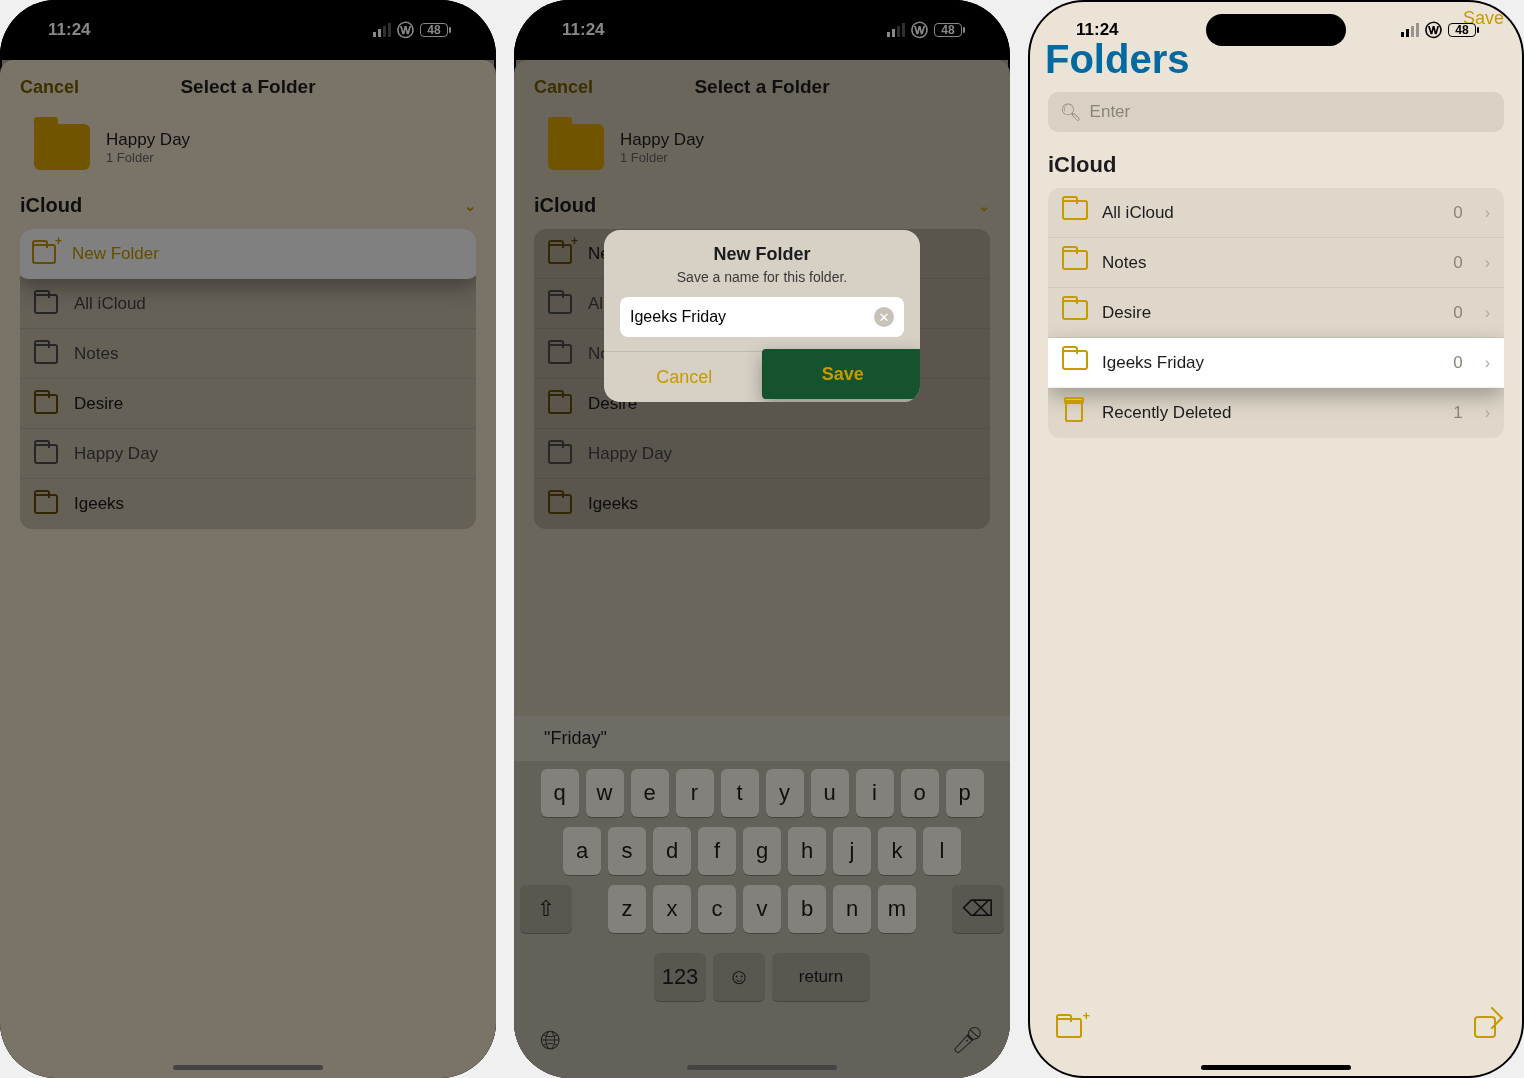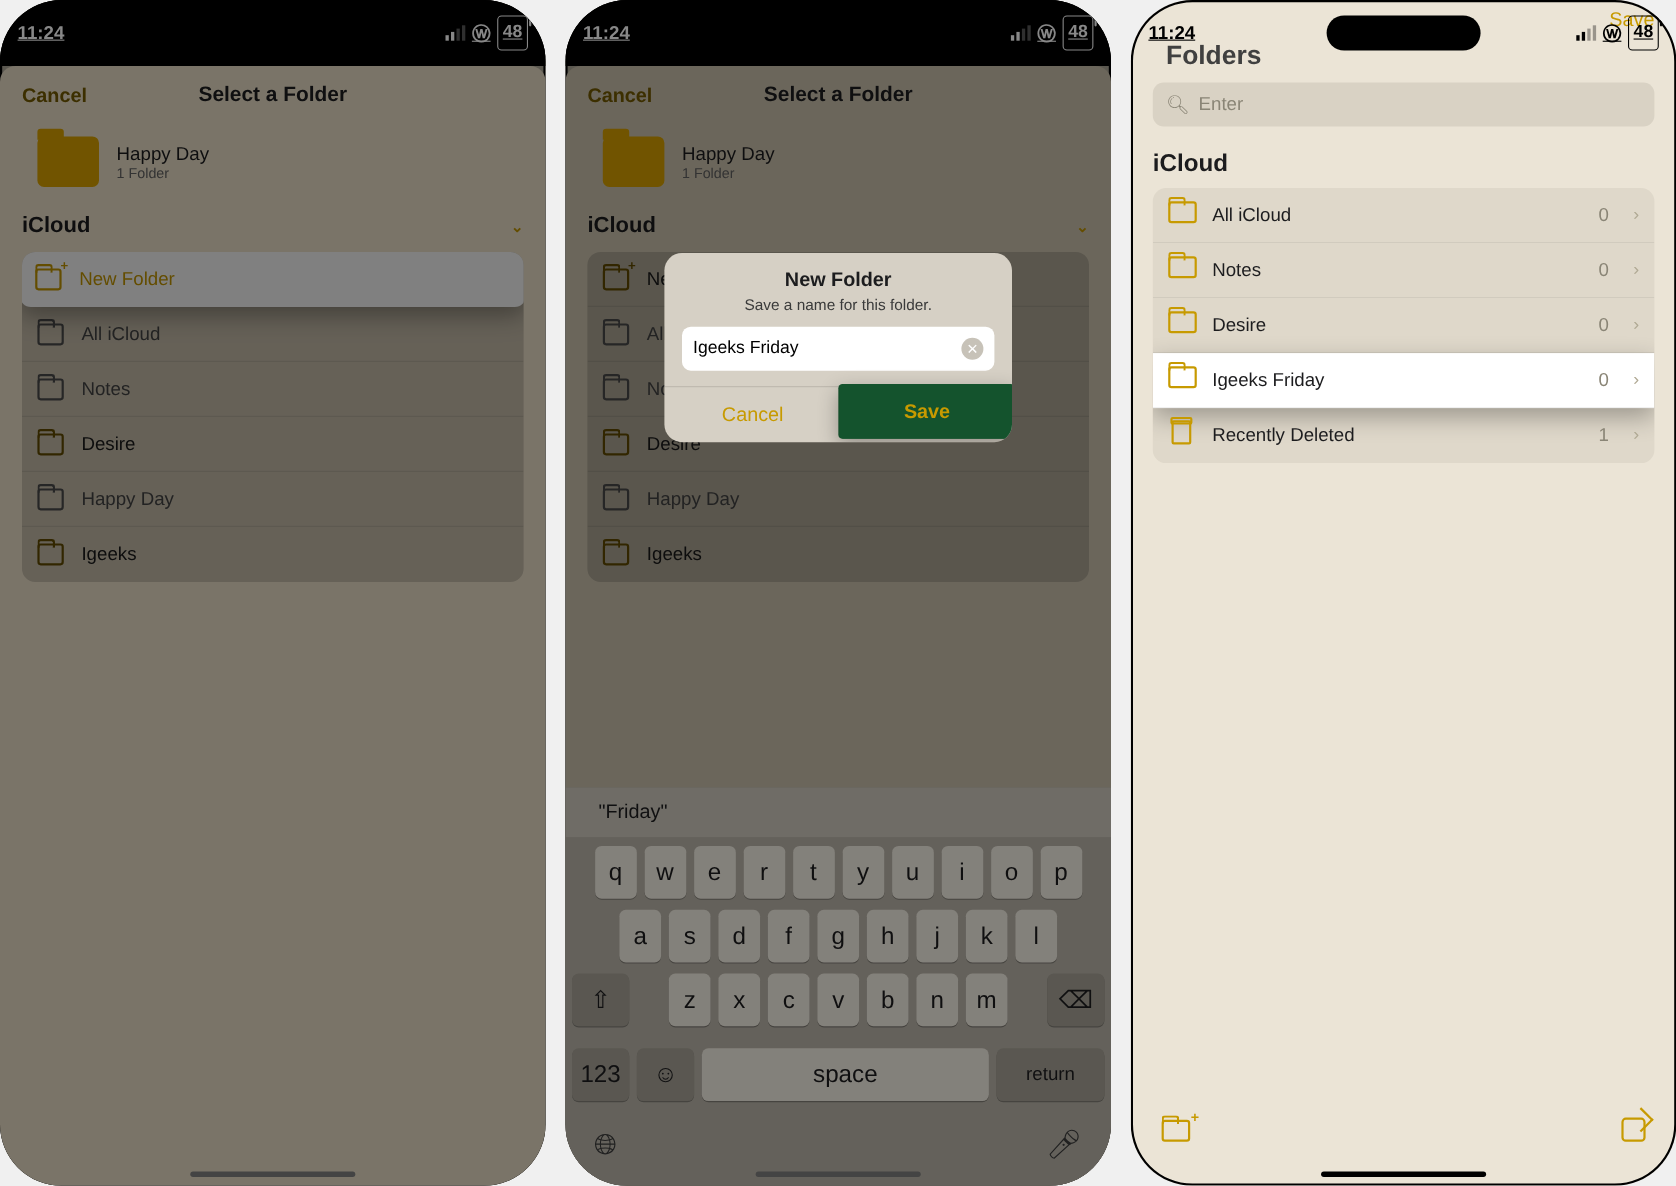--- a/index.html
+++ b/index.html
@@ -23,38 +23,37 @@
   }
   .phone.dimmed { background:#5b5850; }
   .notch-bar {
     position: absolute;
     top: 0; left: 0; right: 0;
     height: 60px;
     background: #000;
     color: #fff;
     display: flex;
     align-items: center;
-    padding: 0 16px;
+    padding: 0 48px;
     font-size: 17px;
     font-weight: 600;
-    text-decoration: underline;
   }
   .phone.light .notch-bar { background: transparent; color:#000; }
   .notch-bar.dim { color:#888; }
   .notch {
     position:absolute; left:50%; transform:translateX(-50%);
     top:14px; width:140px; height:32px; background:#000; border-radius:20px;
   }
   .status-right { margin-left:auto; display:flex; align-items:center; gap:6px; font-size:15px;}
   .sig { display:inline-flex; gap:2px; align-items:flex-end;}
   .sig i{ width:3px; background:currentColor; display:block;}
   .sig i:nth-child(1){height:5px} .sig i:nth-child(2){height:8px}
   .sig i:nth-child(3){height:11px; opacity:.35} .sig i:nth-child(4){height:14px; opacity:.35}
   .wifi { font-size:17px; }
-  .batt { border:1.5px solid currentColor; border-radius:4px; width:28px; height:32px; position:relative; font-size:16px; display:flex; align-items:center; justify-content:center; font-weight:700;}
+  .batt { border:1.5px solid currentColor; border-radius:4px; width:28px; height:14px; position:relative; font-size:12px; display:flex; align-items:center; justify-content:center; font-weight:700;}
   .batt::after{content:""; position:absolute; right:-4px; top:3px; width:2px; height:6px; background:currentColor; border-radius:1px;}
   .sheet {
     position:absolute; top:60px; left:0; right:0; bottom:0;
     border-radius: 14px 14px 0 0;
     overflow:hidden;
   }
   .sheet-inner{ height:100%; overflow:hidden; position:relative;}
   .hdr {
     display:flex; align-items:center; justify-content:center;
     height:54px; font-size:19px; font-weight:600; color:#1c1c1e;
@@ -131,21 +130,21 @@
   .key.dark{ background:#a39e93;}
   .key.wide{ min-width:52px;}
   .key.space{ flex:1;}
   .key.ret{ min-width:98px; font-size:17px;}
   .kbbar{ display:flex; justify-content:space-between; padding:8px 26px 22px; font-size:26px; color:#3a3a3a;}
   .dim .kbwrap{ filter:brightness(.55);}
 
   
   .s3-top{ padding:8px 20px; display:flex; justify-content:flex-end;}
   .s3-top .edit{ color:#c79a00; font-size:18px;}
-  .big-title{ font-size:24px; font-weight:800; color:#404040; padding:0 32px 10px;}
+  .big-title{ font-size:40px; font-weight:800; color:#0369a1; padding:0 17px 10px;}
   .search{
     margin:0 20px 20px; background:#d9d2c4; border-radius:10px; height:40px;
     display:flex; align-items:center; padding:0 12px; color:#8a8576; gap:8px; font-size:17px;
   }
   .list3{ margin:0 20px;}
   .list3 .sec{ font-size:22px; font-weight:700; color:#1c1c1e; margin-bottom:10px;}
   .list3 .grp{ background:#dfd8ca; border-radius:12px; overflow:hidden;}
   .lrow{
     display:flex; align-items:center; height:50px; padding:0 14px; gap:16px;
     border-bottom:1px solid rgba(0,0,0,.06);
@@ -335,21 +334,20 @@
                 <div class="key">v</div>
                 <div class="key">b</div>
                 <div class="key">n</div>
                 <div class="key">m</div>
               </div>
           <div class="key dark wide">⌫</div>
         </div>
         <div class="krow">
           <div class="key dark wide">123</div>
           <div class="key dark wide">☺</div>
-          <div class="key space">space</div>
           <div class="key dark ret">return</div>
         </div>
       </div>
       <div class="kbbar">
         <span>🌐︎</span>
         <span>🎤︎</span>
       </div>
     </div>
    </div>
   </div>

